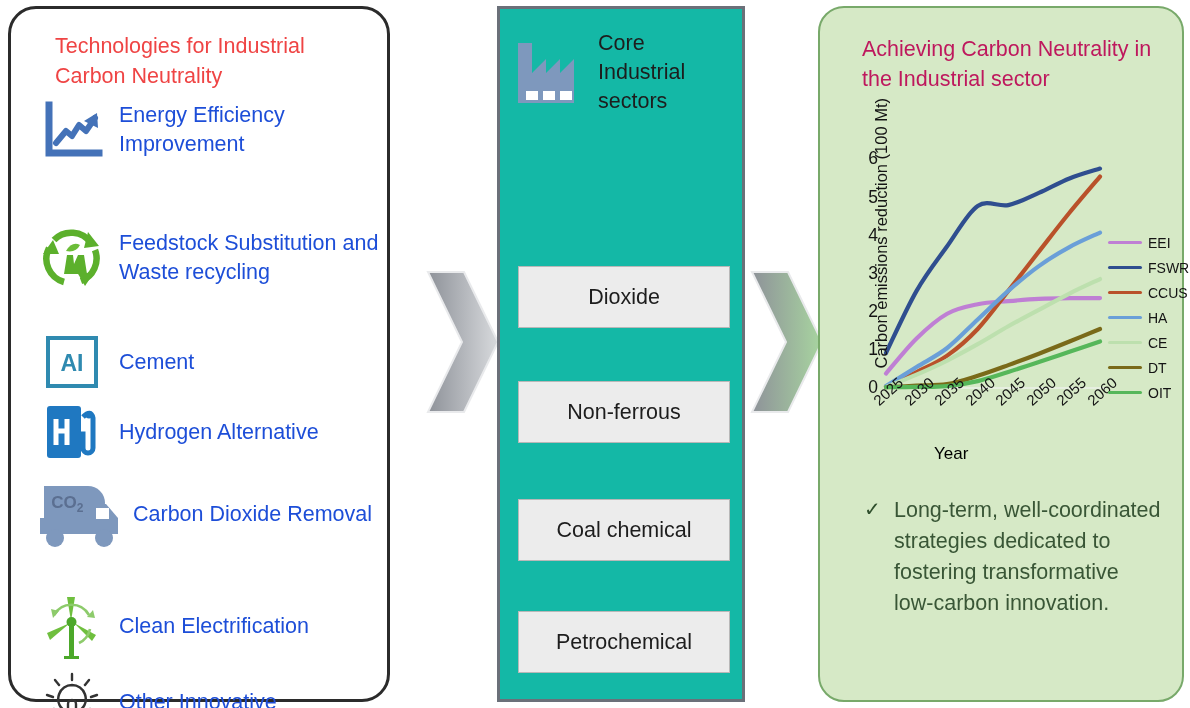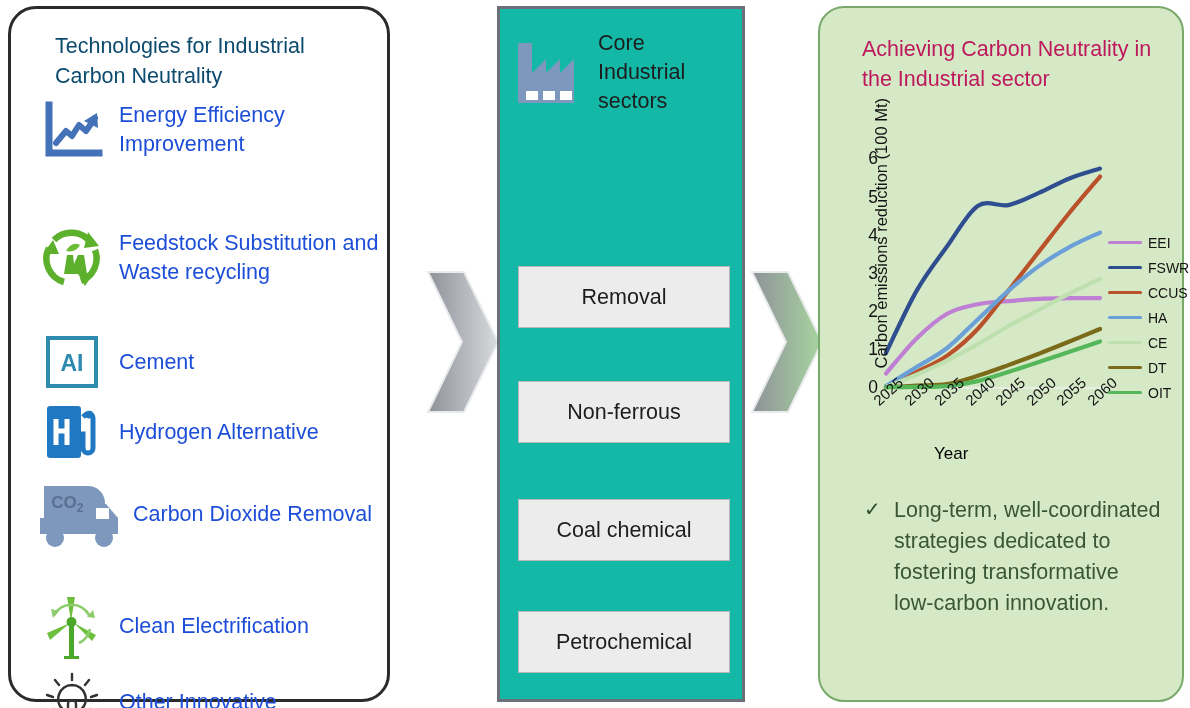--- a/index.html
+++ b/index.html
@@ -16,21 +16,21 @@
     position: absolute; left: 8px; top: 6px;
     width: 382px; height: 696px;
     border: 3.5px solid #2b2b2b;
     border-radius: 28px;
     background: #ffffff;
   }
   #left-title {
     position: absolute; left: 44px; top: 22px;
     width: 320px;
     font-size: 21.5px; line-height: 30px;
-    color: #0c4a6e;
+    color: #ef4444;
   }
   .tech-row {
     position: absolute; left: 22px;
     width: 352px;
     display: flex; align-items: center;
   }
   .tech-icon {
     width: 78px; flex: 0 0 78px;
     height: 74px;
     display: flex; align-items: center; justify-content: center;
@@ -263,21 +263,21 @@
           <path d="M6 10 h14 v30 l14 -14 v14 l14 -14 v14 l14 -14 v44 h-56 z" fill="#7e98bd"></path>
           <rect x="14" y="58" width="12" height="9" fill="#ffffff"></rect>
           <rect x="31" y="58" width="12" height="9" fill="#ffffff"></rect>
           <rect x="48" y="58" width="12" height="9" fill="#ffffff"></rect>
         </svg>
       </div>
       <div id="mid-head-text">Core Industrial sectors</div>
     </div>
 
     <div class="sector-box" style="top:257px;">
-      <span>Removal</span>
+      <span>Dioxide</span>
     </div>
     <div class="sector-box" style="top:372px;">
       <span>Non-ferrous</span>
     </div>
     <div class="sector-box" style="top:490px;">
       <span>Coal chemical</span>
     </div>
     <div class="sector-box" style="top:602px;">
       <span>Petrochemical</span>
     </div>

